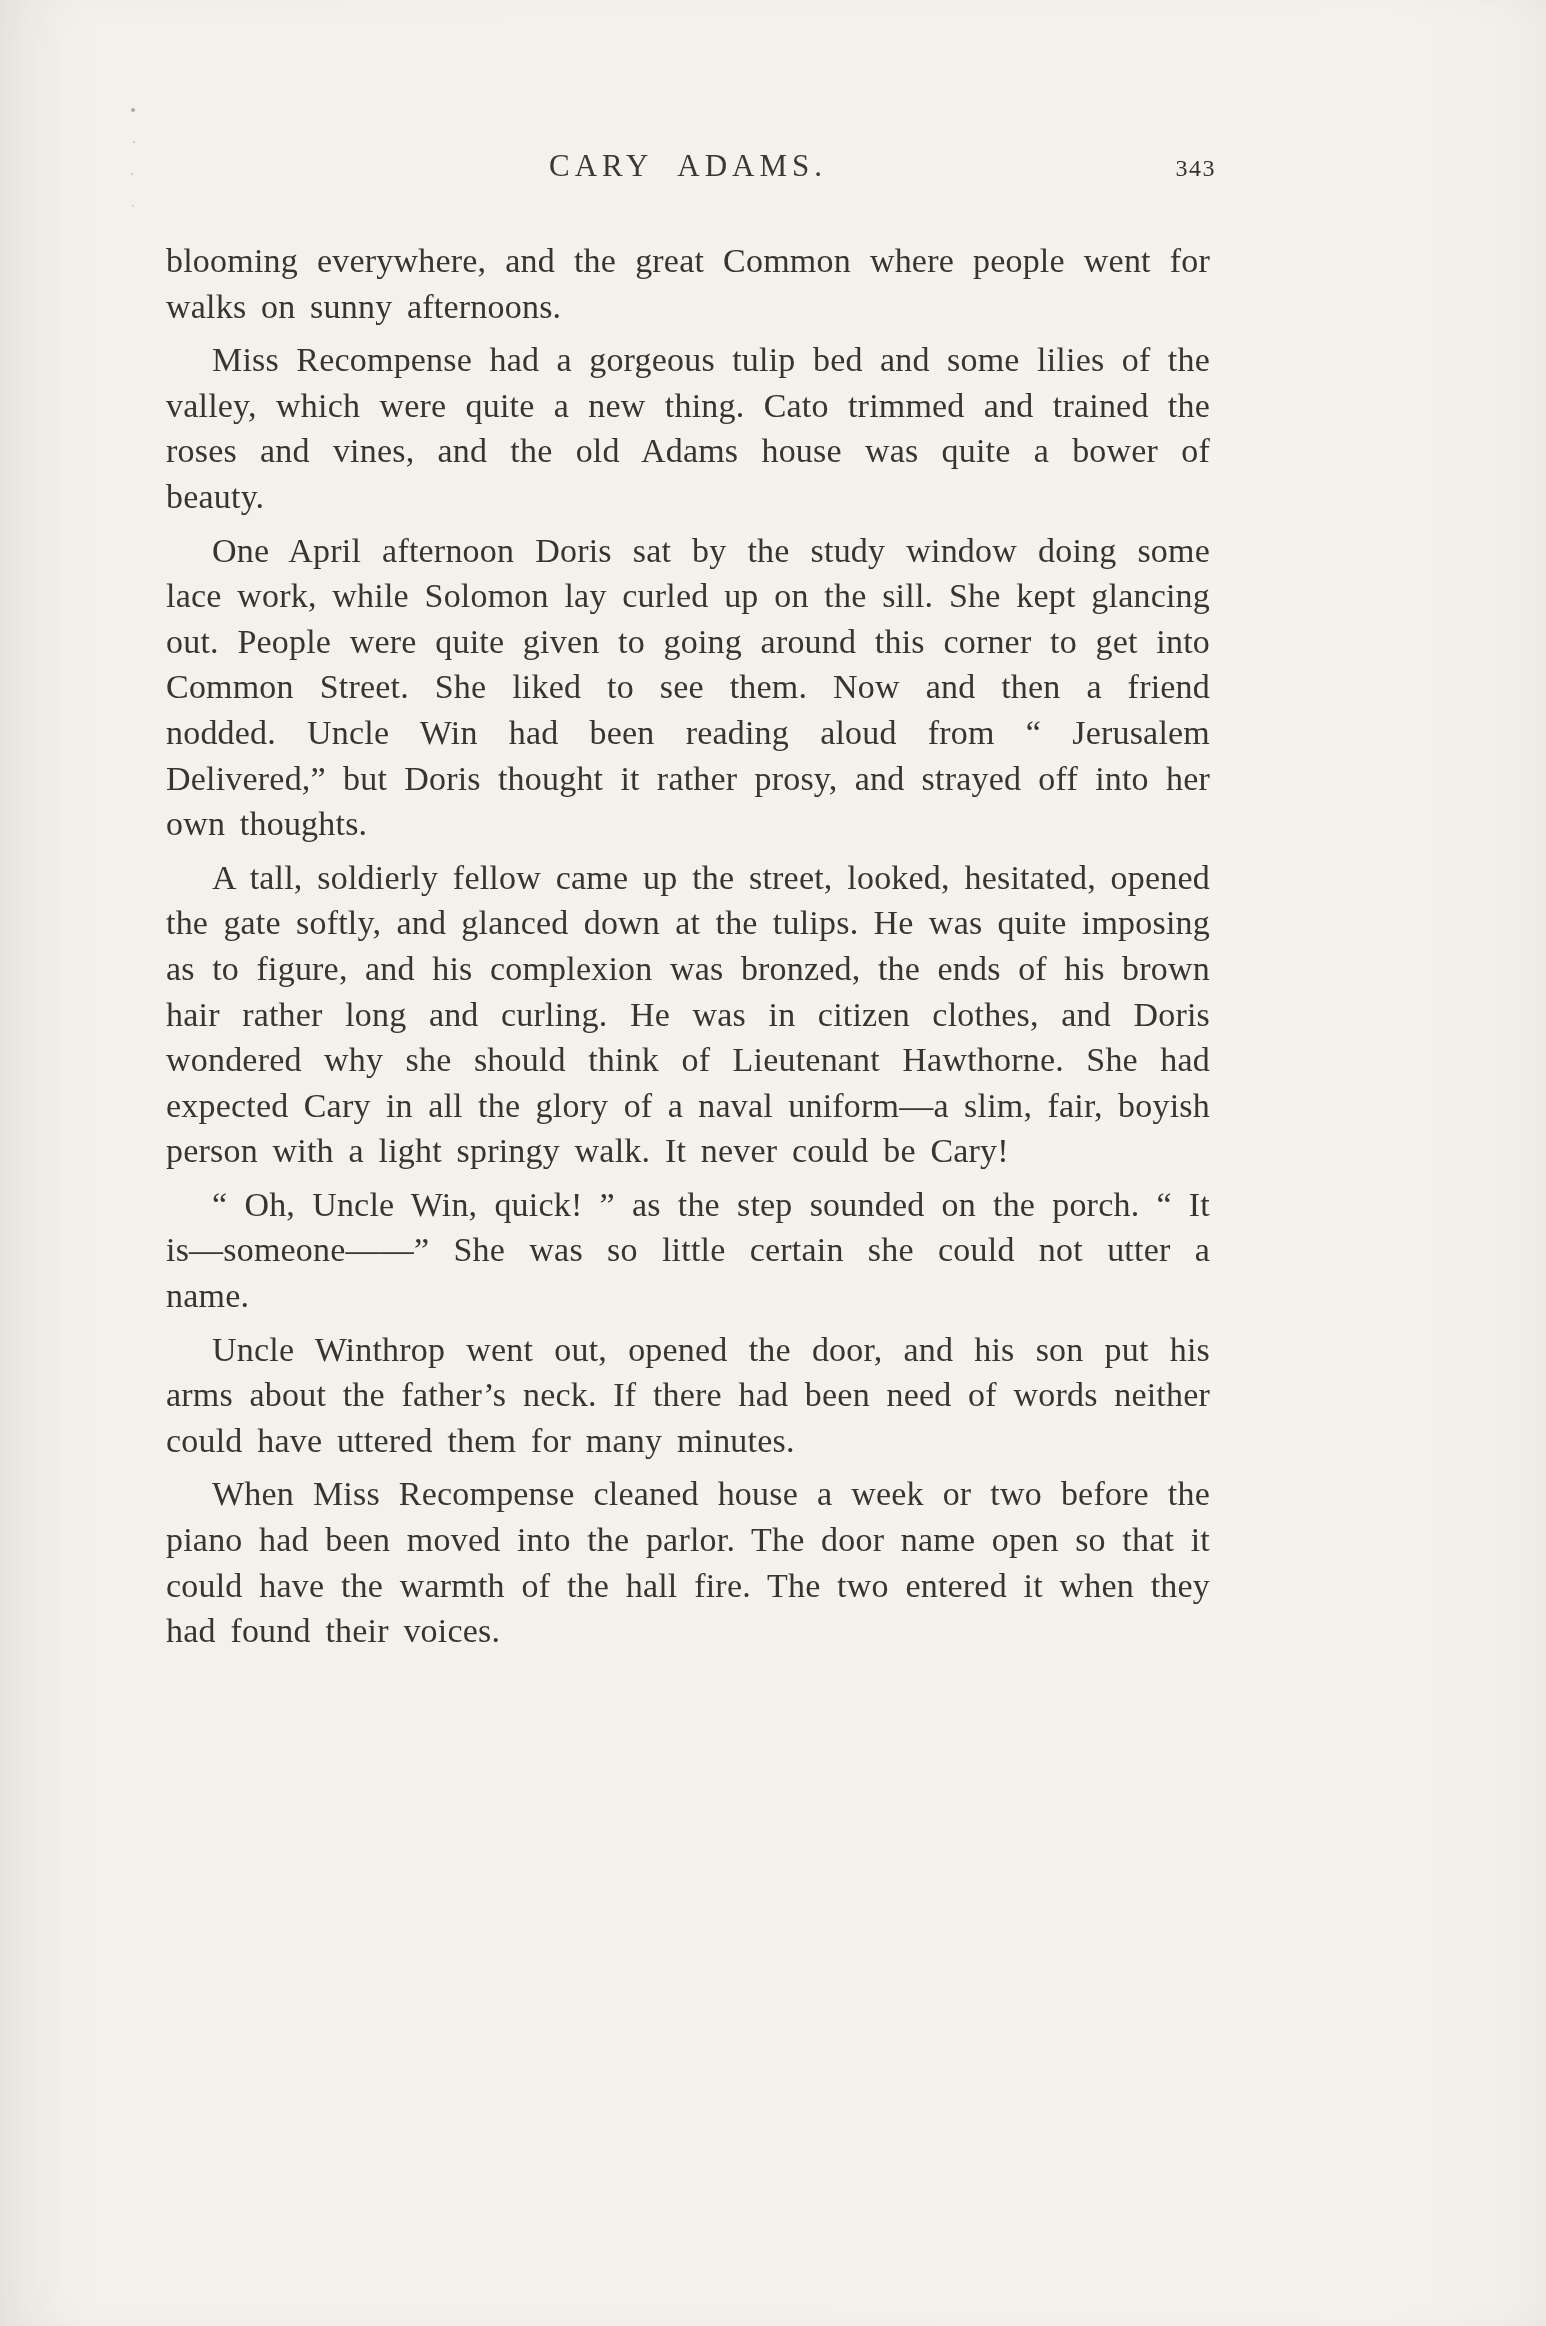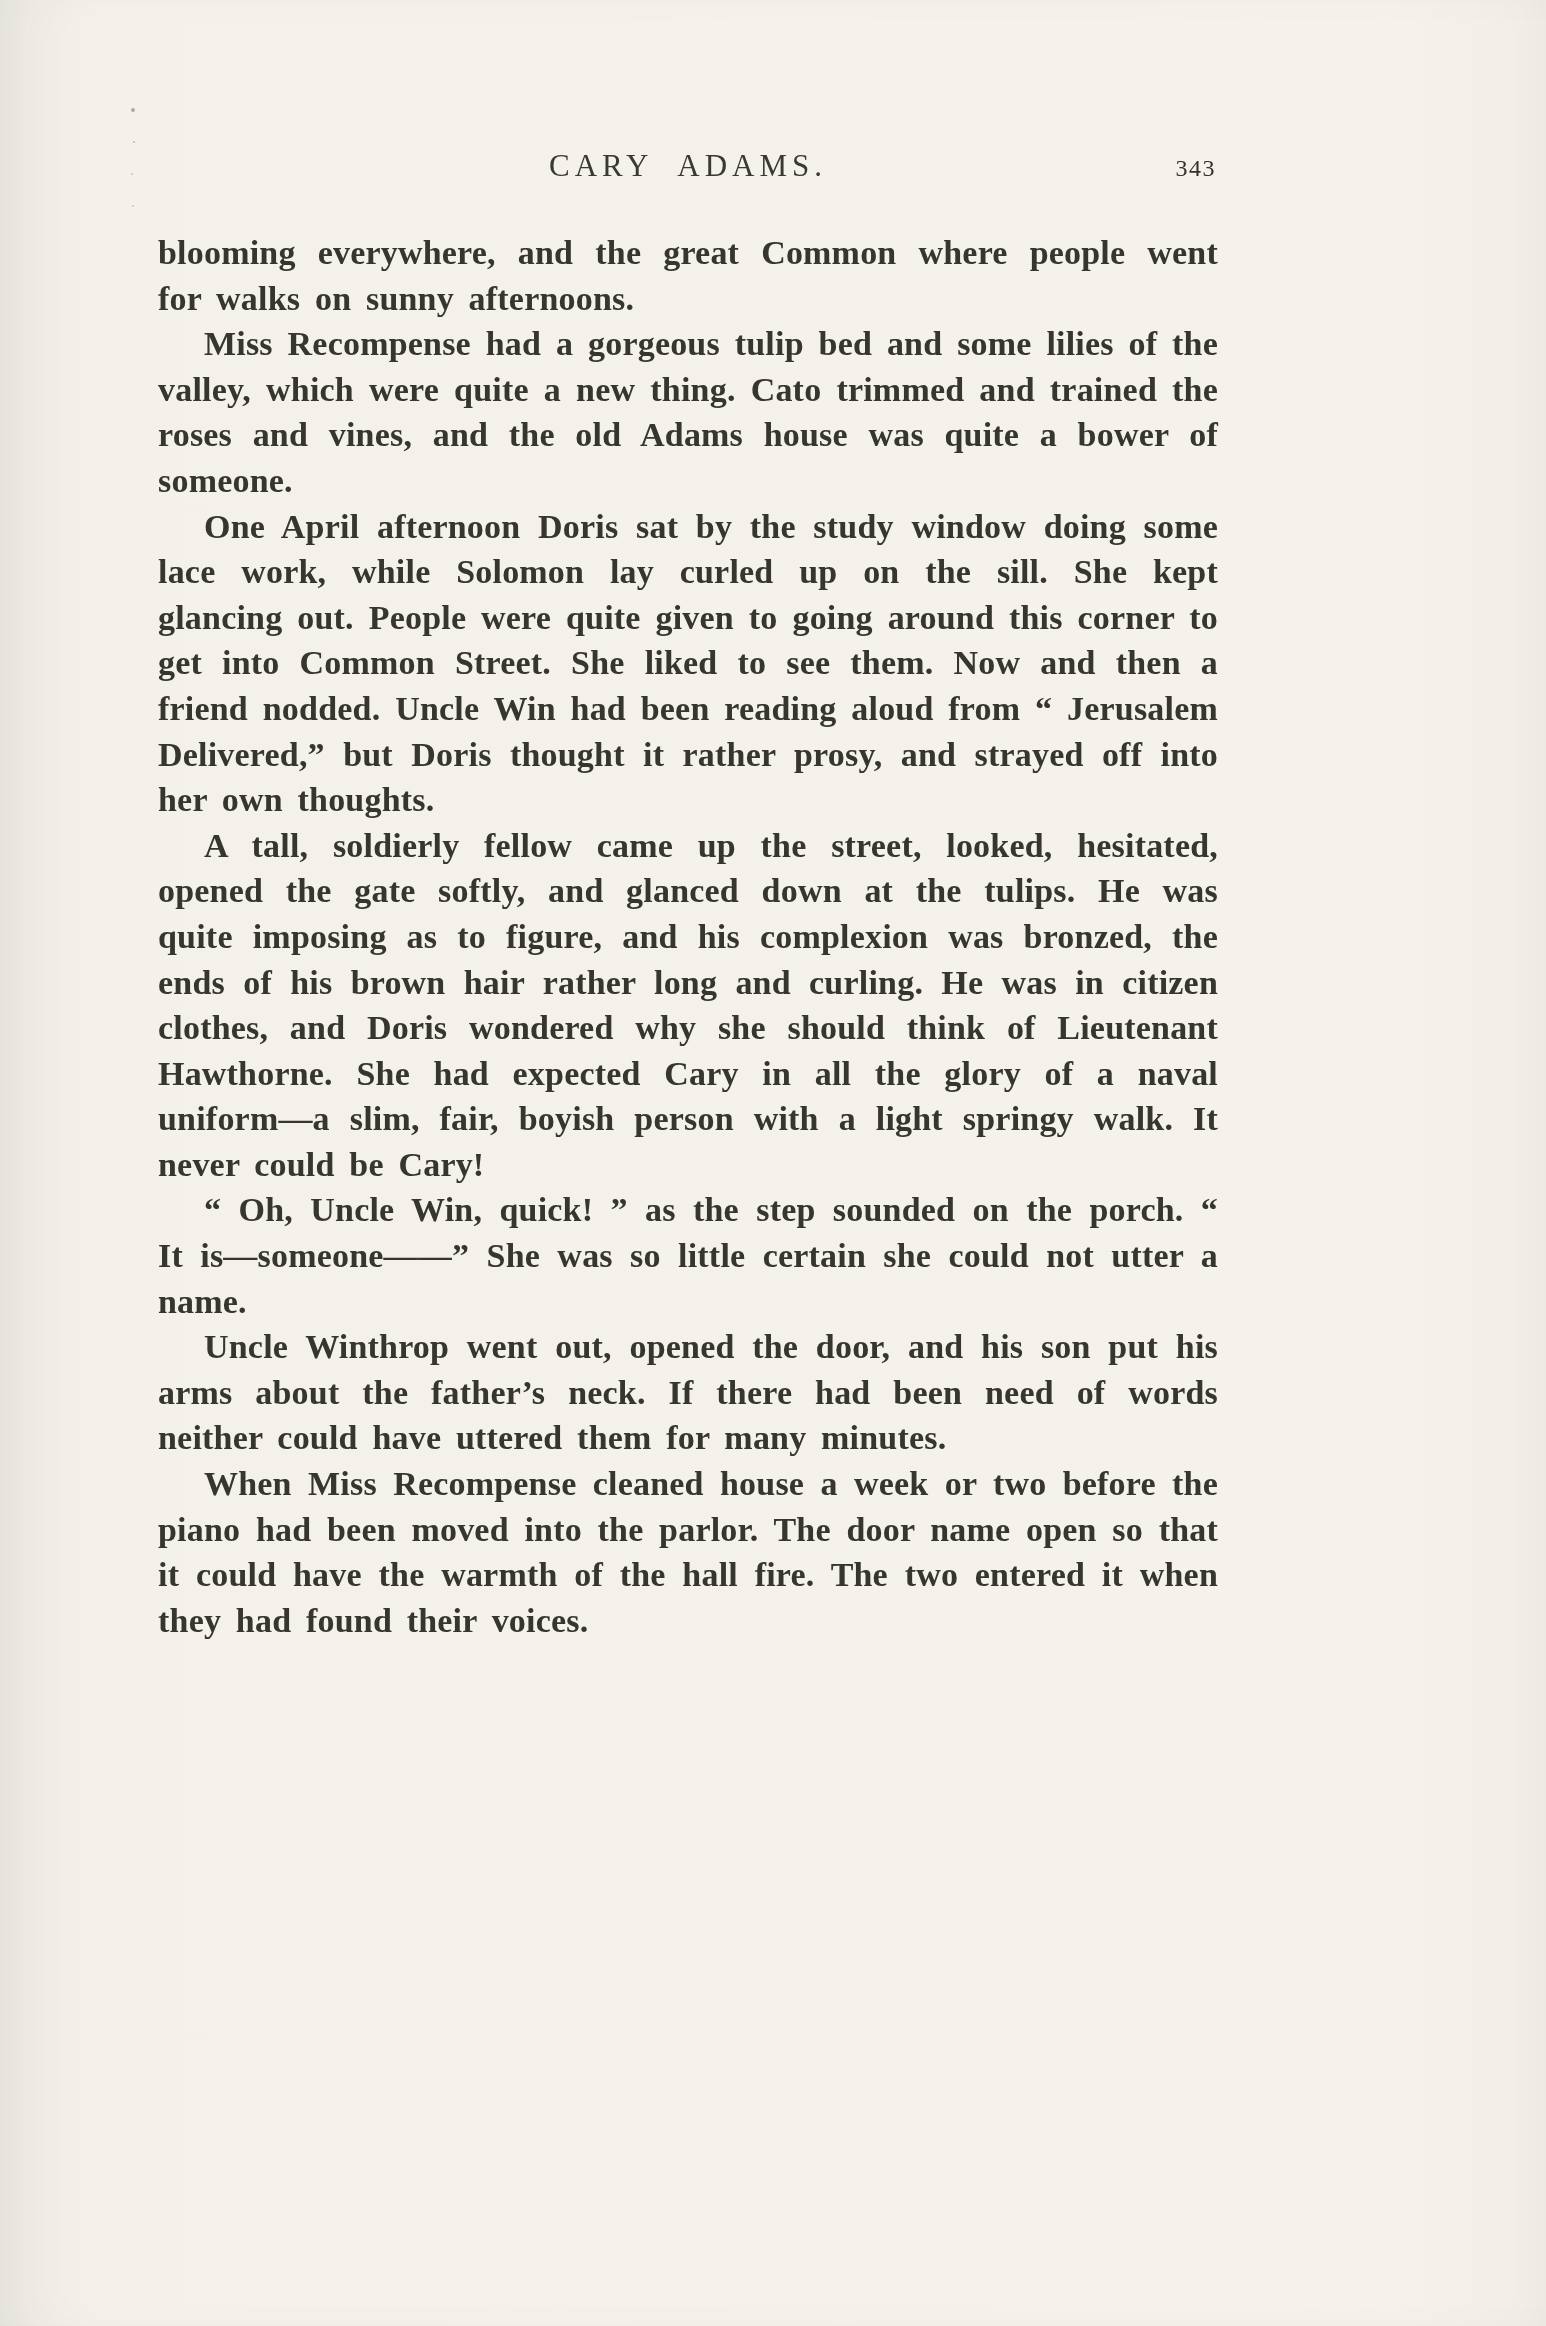--- a/index.html
+++ b/index.html
@@ -68,45 +68,44 @@
     width: 1060px;
     font-size: 34px;
     line-height: 45.6px;
     text-align: justify;
     word-spacing: 6px;
     letter-spacing: 0.2px;
     color: #373530;
   }
 
   .para {
-    margin: 0;
+    margin: 8px;
     padding: 0;
     text-indent: 46px;
-    font-weight: bold;
   }
 
   .para.no-indent {
     text-indent: 0;
   }
 </style>
 </head>
 <body>
 
 <div class="page">
 
   <div class="scan-artifact"></div>
 
   <header class="page-header">
     <span class="running-title">CARY ADAMS.</span>
     <span class="page-number">343</span>
   </header>
 
   <main class="text-block">
     <p class="para no-indent">blooming everywhere, and the great Common where people went for walks on sunny afternoons.</p>
-    <p class="para">Miss Recompense had a gorgeous tulip bed and some lilies of the valley, which were quite a new thing.  Cato trimmed and trained the roses and vines, and the old Adams house was quite a bower of someone.</p>
+    <p class="para">Miss Recompense had a gorgeous tulip bed and some lilies of the valley, which were quite a new thing.  Cato trimmed and trained the roses and vines, and the old Adams house was quite a bower of beauty.</p>
     <p class="para">One April afternoon Doris sat by the study window doing some lace work, while Solomon lay curled up on the sill.  She kept glancing out.  People were quite given to going around this corner to get into Common Street.  She liked to see them.  Now and then a friend nodded.  Uncle Win had been reading aloud from “ Jerusalem Delivered,” but Doris thought it rather prosy, and strayed off into her own thoughts.</p>
     <p class="para">A tall, soldierly fellow came up the street, looked, hesitated, opened the gate softly, and glanced down at the tulips.  He was quite imposing as to figure, and his complexion was bronzed, the ends of his brown hair rather long and curling.  He was in citizen clothes, and Doris wondered why she should think of Lieutenant Hawthorne.  She had expected Cary in all the glory of a naval uniform—a slim, fair, boyish person with a light springy walk.  It never could be Cary!</p>
     <p class="para">“ Oh, Uncle Win, quick! ” as the step sounded on the porch.  “ It is—someone——”  She was so little certain she could not utter a name.</p>
     <p class="para">Uncle Winthrop went out, opened the door, and his son put his arms about the father’s neck.  If there had been need of words neither could have uttered them for many minutes.</p>
     <p class="para">When Miss Recompense cleaned house a week or two before the piano had been moved into the parlor.  The door name open so that it could have the warmth of the hall fire.  The two entered it when they had found their voices.</p>
   </main>
 
 </div>
 
 </body></html>

